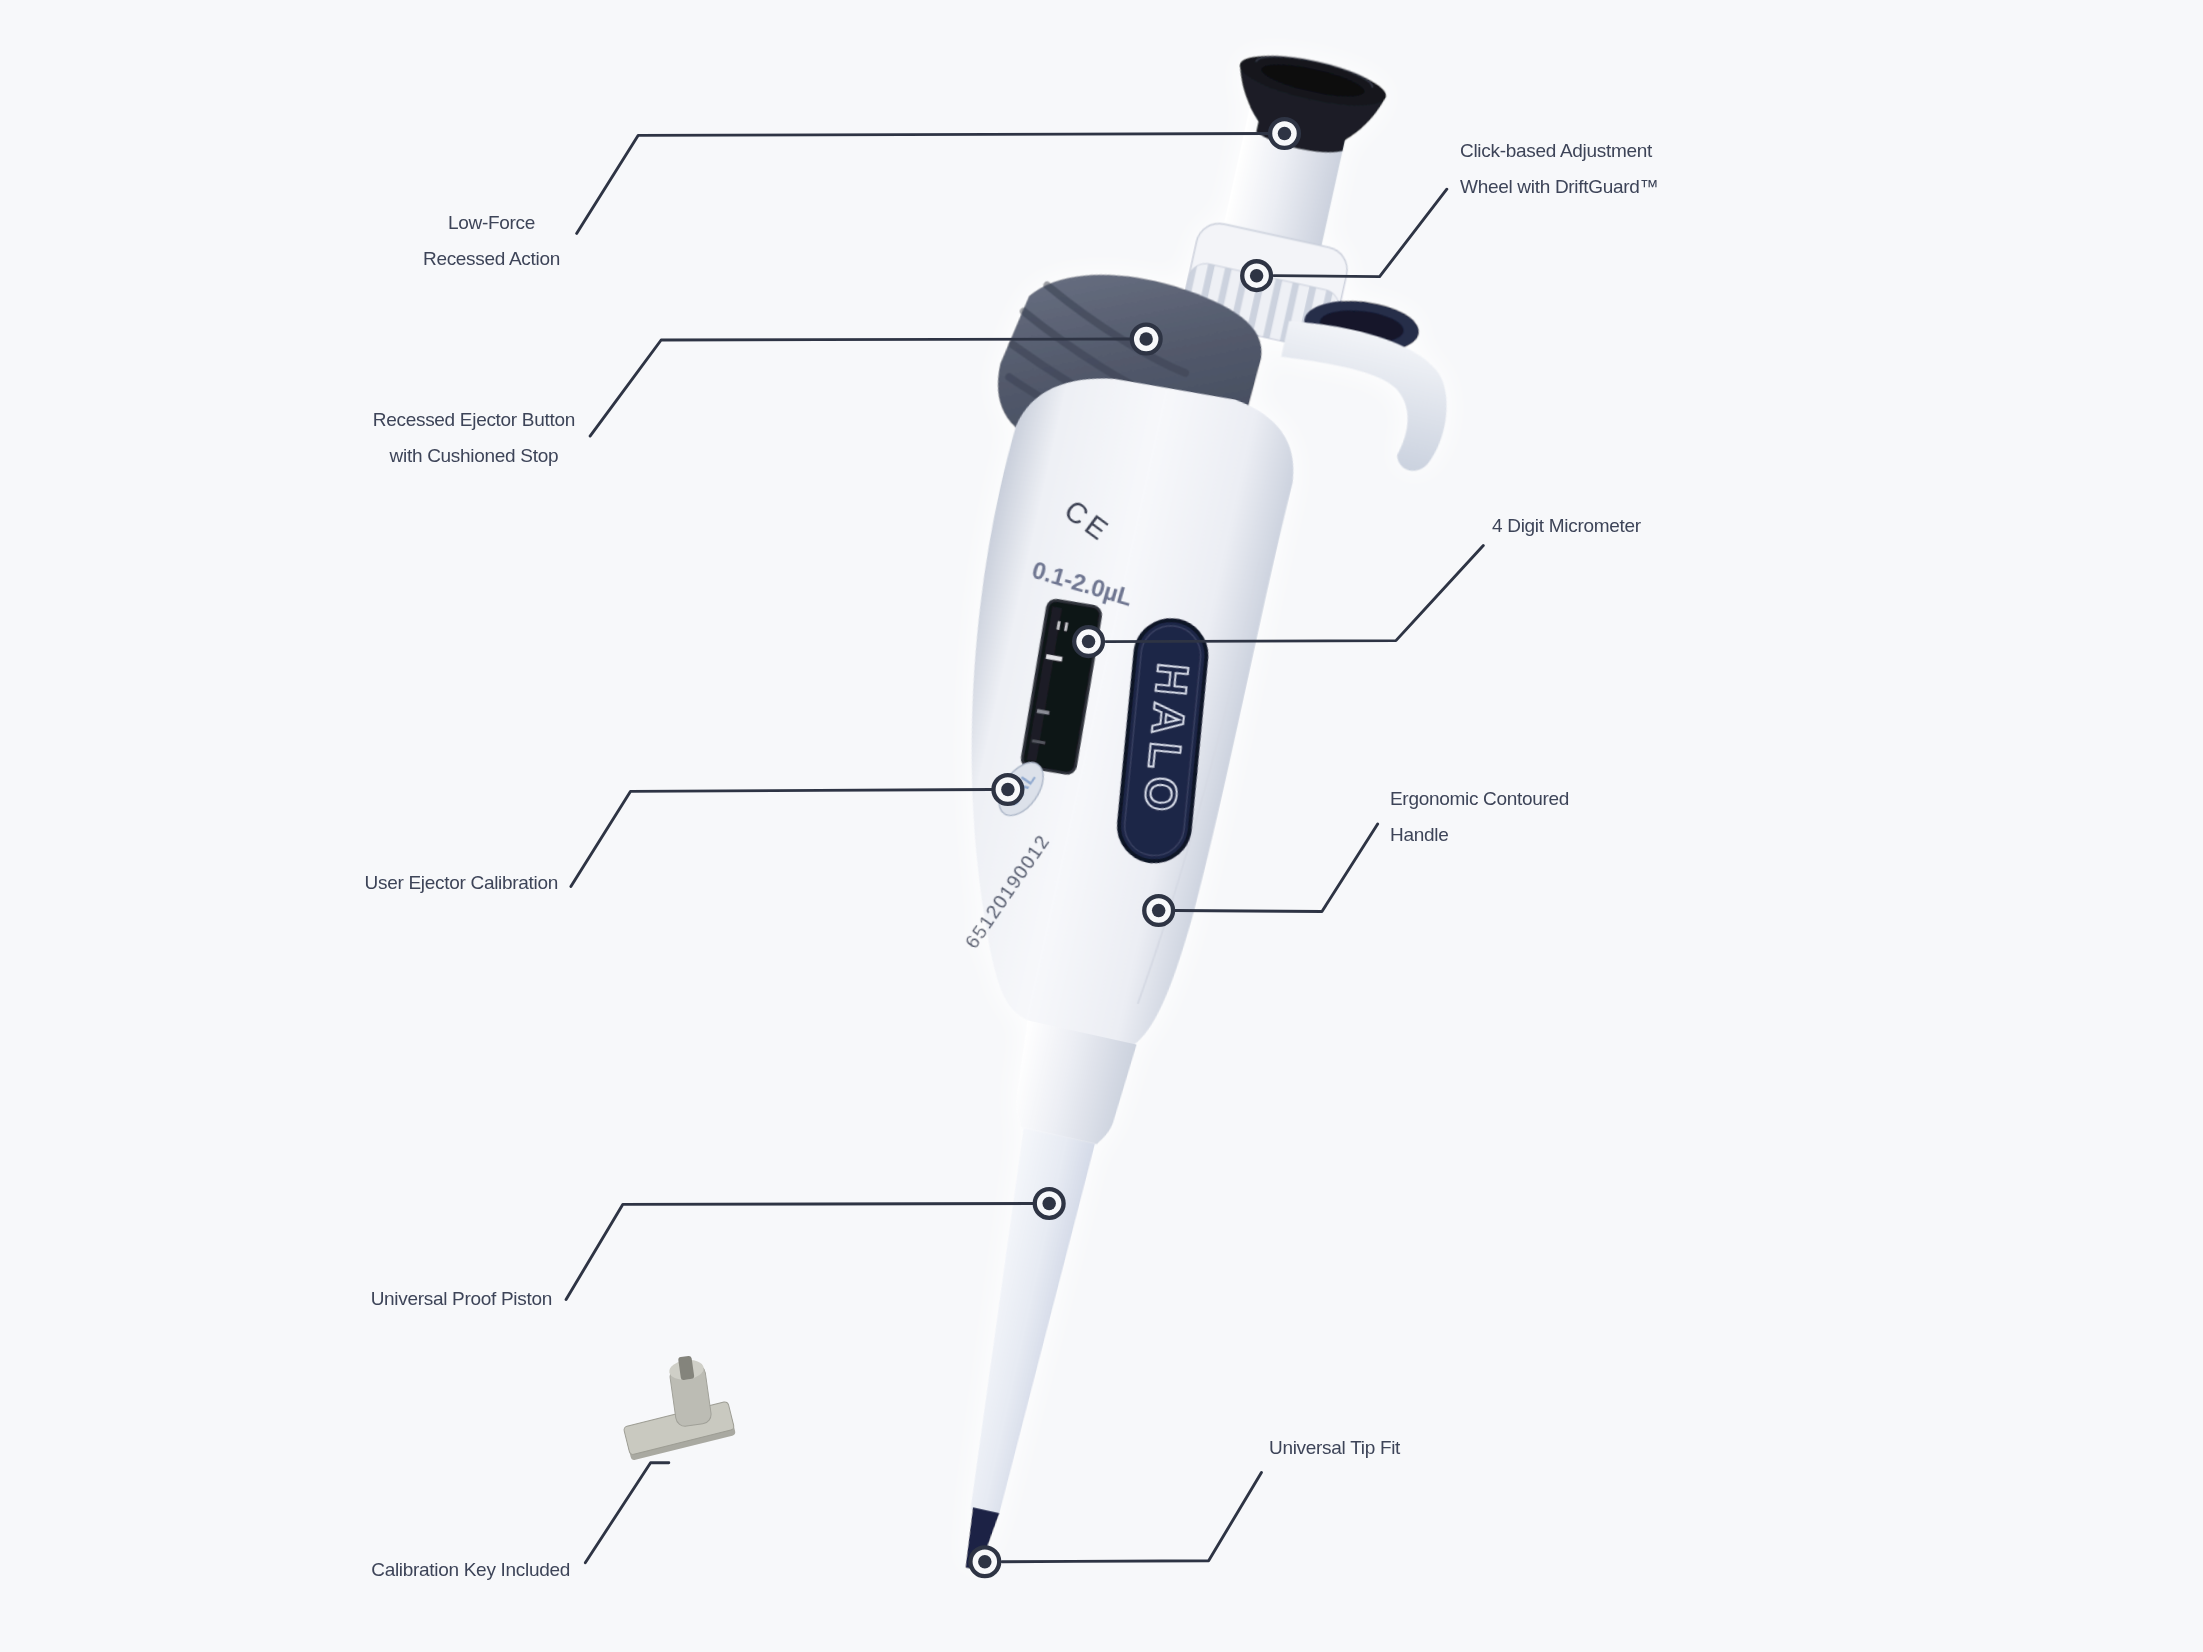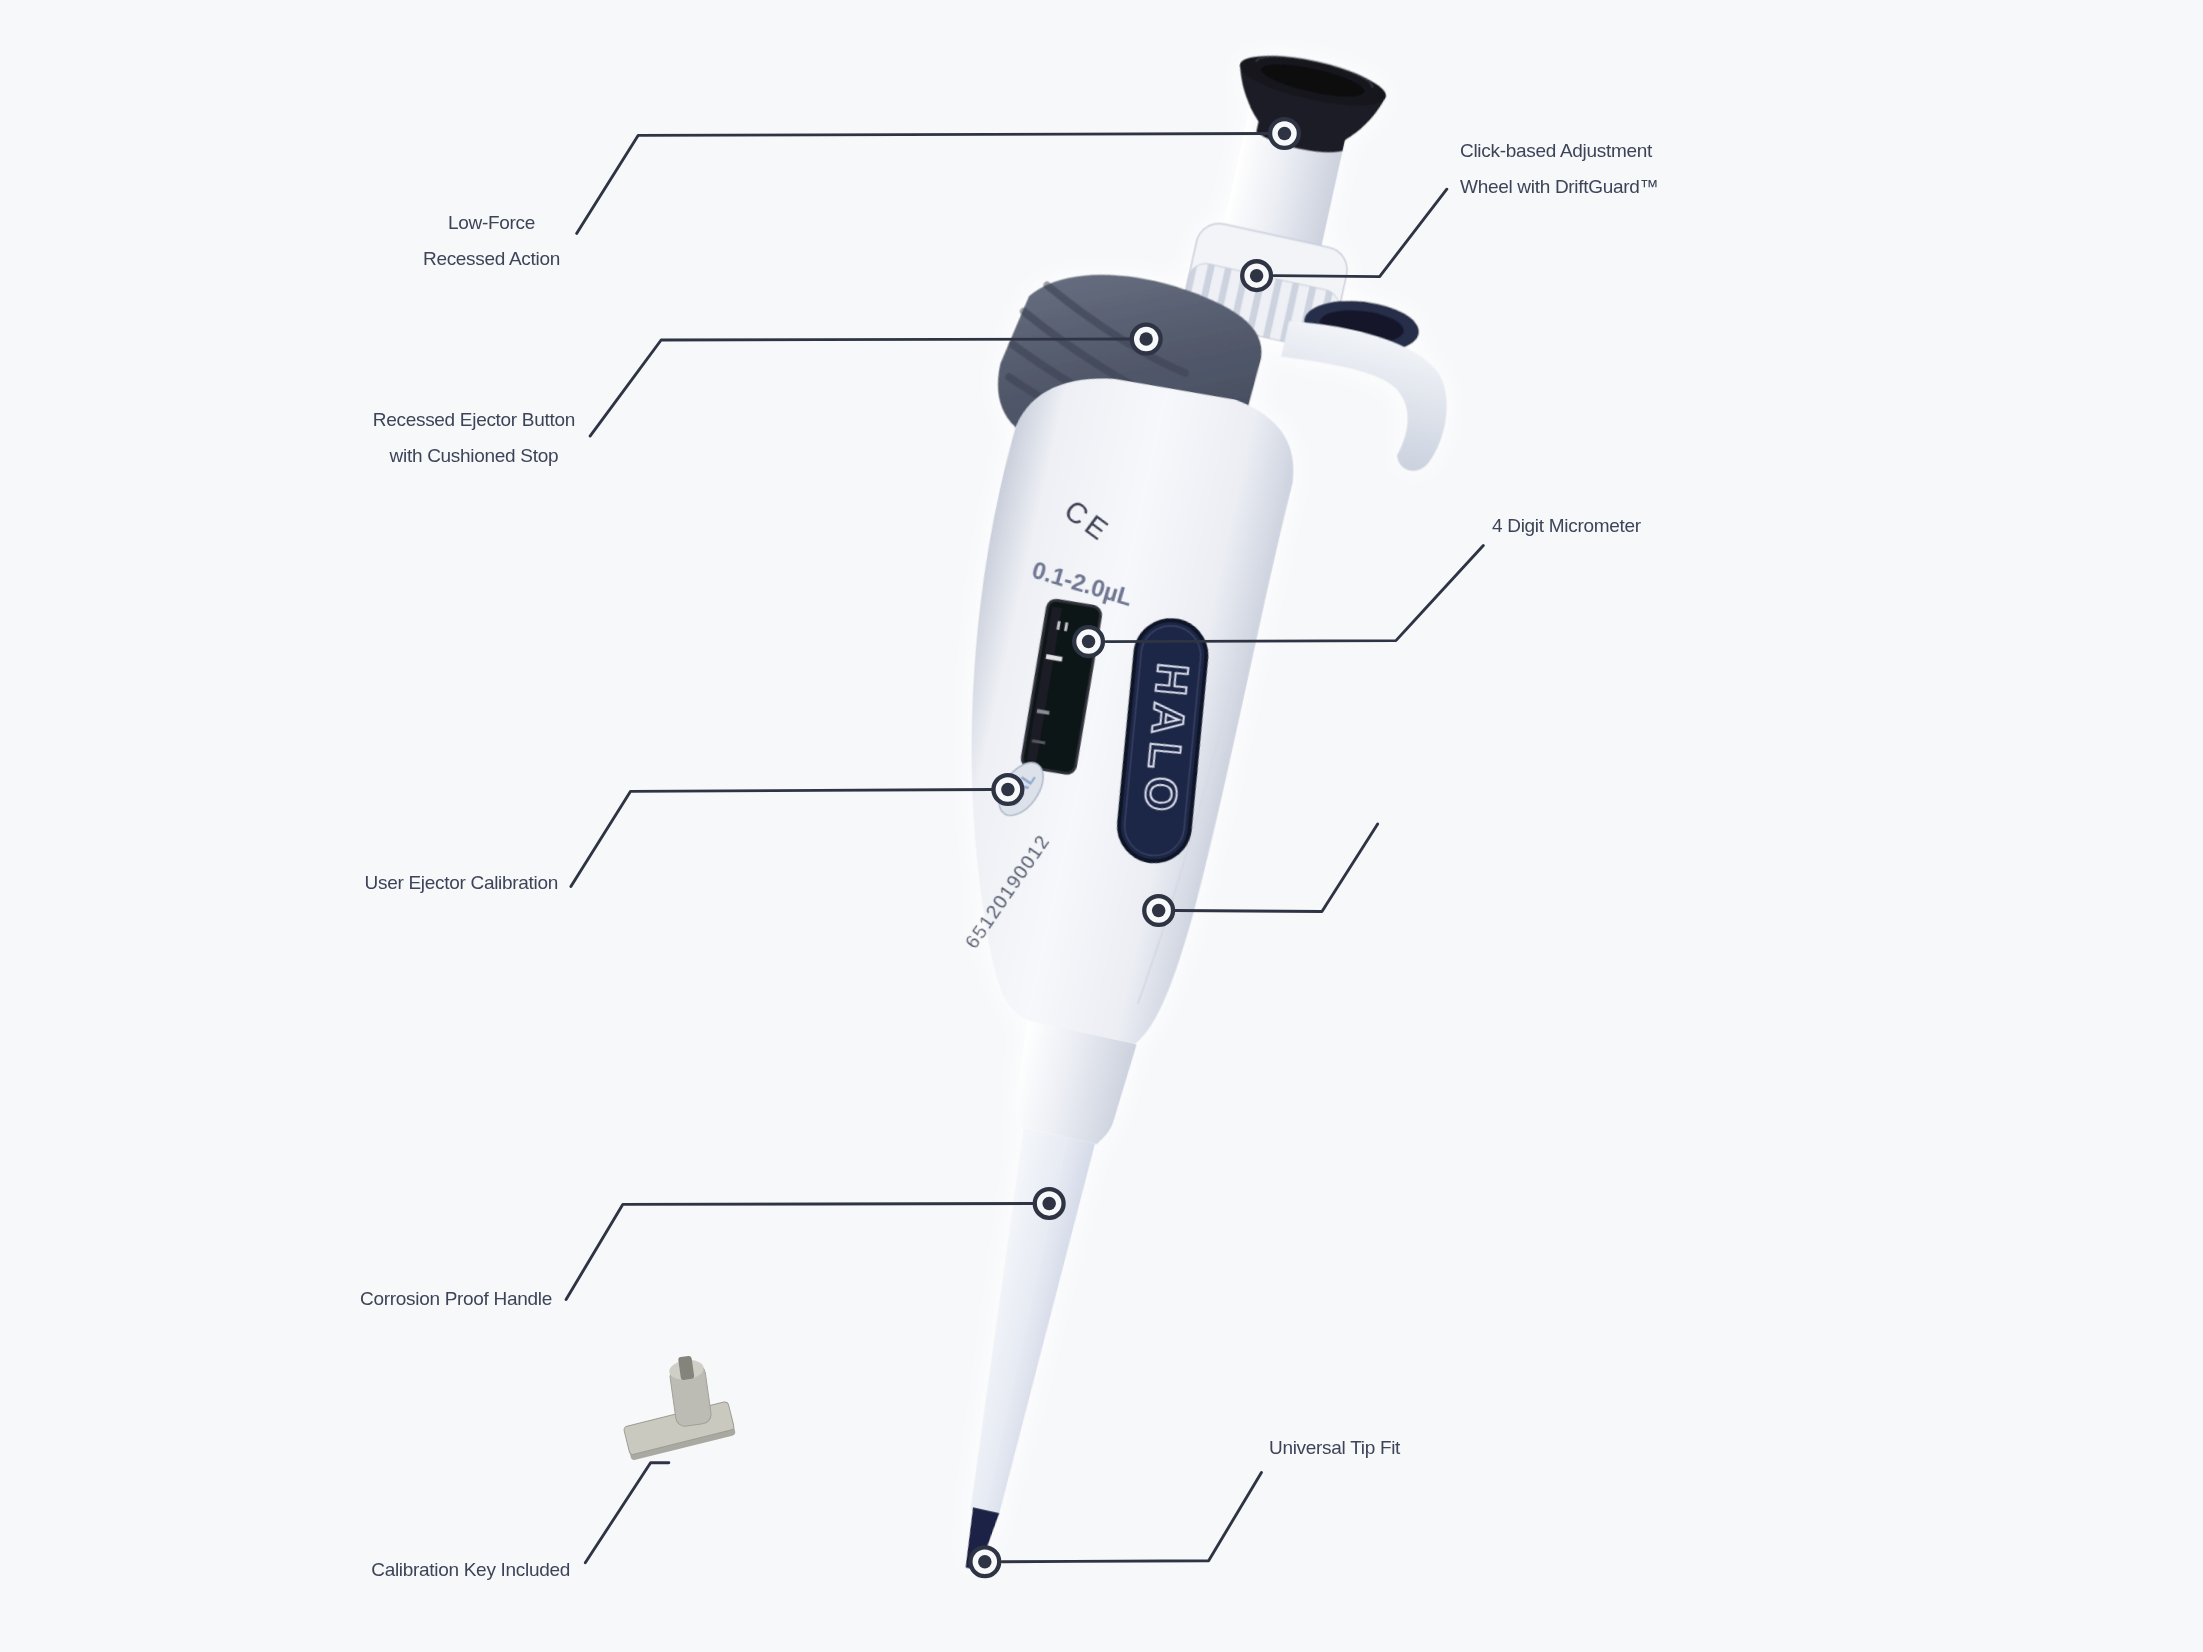--- a/index.html
+++ b/index.html
@@ -200,23 +200,27 @@
   </div>
 
   <div class="callout left" style="left:1492px; top:508px">
     <div>4 Digit Micrometer</div>
   </div>
 
   <div class="callout right" style="right:1646px; top:865px">
     <div>User Ejector Calibration</div>
   </div>
 
+  <div class="callout left" style="left:1390px; top:781px">
+    <div>Ergonomic Contoured</div>
+    <div>Handle</div>
+  </div>
 
   <div class="callout right" style="right:1652px; top:1281px">
-    <div>Corrosion Proof Handle</div>
+    <div>Universal Proof Piston</div>
   </div>
 
   <div class="callout right" style="right:1634px; top:1552px">
     <div>Calibration Key Included</div>
   </div>
 
   <div class="callout left" style="left:1269px; top:1430px">
     <div>Universal Tip Fit</div>
   </div>
 

